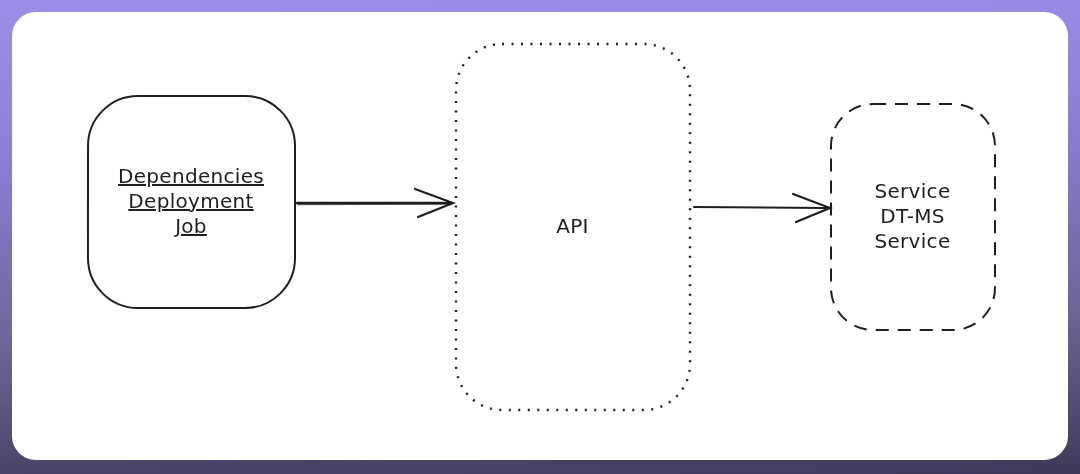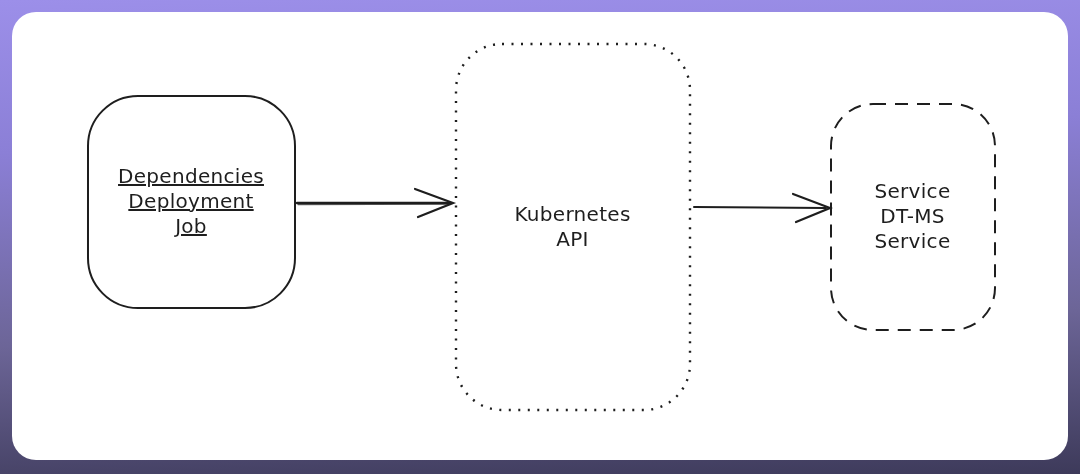--- a/index.html
+++ b/index.html
@@ -89,21 +89,20 @@
       </g>
     </svg>
 
     <div class="node-label label-dependencies">
       <span>Dependencies</span>
       <span>Deployment</span>
       <span>Job</span>
     </div>
 
     <div class="node-label label-kubernetes">
-      <span>Kubernetes</span>
       <span>API</span>
     </div>
 
     <div class="node-label label-spawned">
       <span>Service</span>
       <span>DT-MS</span>
       <span>Service</span>
     </div>
 
 

